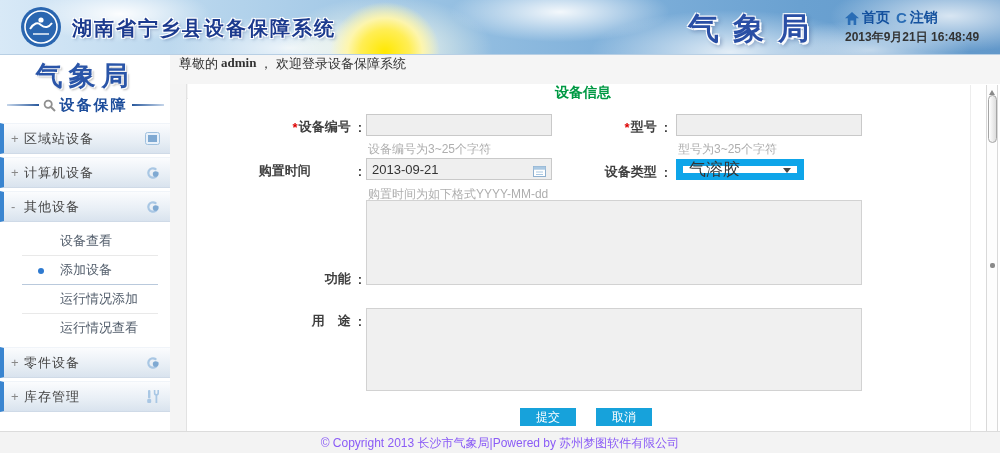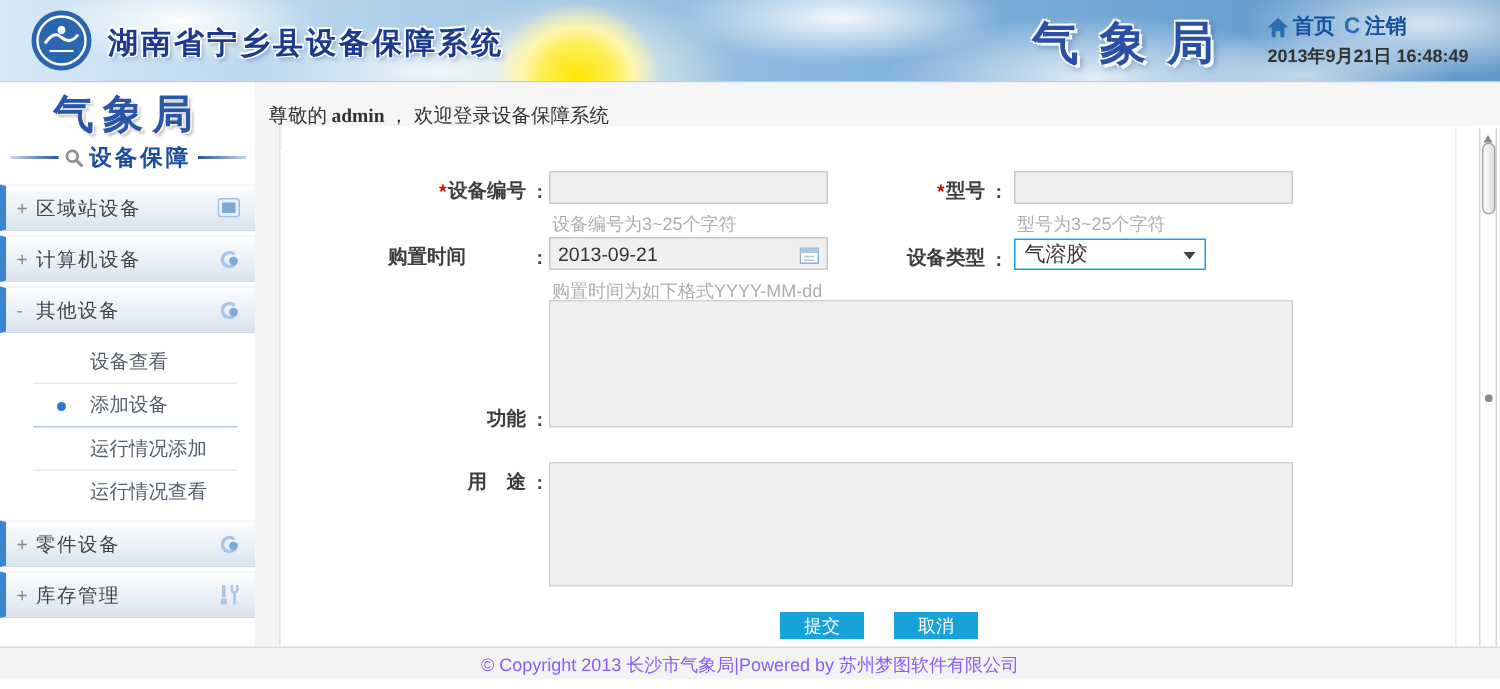--- a/index.html
+++ b/index.html
@@ -45,37 +45,37 @@
   .menu-label { font-size:13px; color:#444; letter-spacing:1px; }
   .menu-icn { margin-left:auto; display:flex; }
   .submenu { padding:2px 0 4px; }
   .sub-item { position:relative; height:29px; line-height:28px; padding-left:60px; font-size:13px; color:#55606e; cursor:pointer; }
   .sub-item .divider { position:absolute; left:22px; right:12px; bottom:0; height:1px; background:#e9e9e9; }
   .sub-item.active .divider { background:#b9c9dc; }
   .bullet { position:absolute; left:38px; top:12px; width:6px; height:6px; border-radius:50%; background:#2e7ad0; }
 
   
   .welcomebar { position:absolute; left:170px; top:55px; width:830px; height:44px; background:#f5f5f5; border-bottom:1px solid #e8e8e8;
-    display:flex; align-items:center; padding-left:9px; font-size:13px; color:#333; }
+    display:flex; align-items:flex-start; padding-left:9px; font-size:13px; color:#333; }
   .welcome-user { font-weight:bold; font-family:"Liberation Serif", serif; margin:0 3px; }
   .left-gutter { position:absolute; left:170px; top:84px; width:17px; height:347px; background:#f4f4f4; border-right:1px solid #e2e2e2; }
   .main { position:absolute; left:188px; top:84px; width:812px; height:347px; background:#fff; }
   .content-edge { position:absolute; left:970px; top:85px; width:1px; height:346px; background:#ededed; }
 
   .form-title { position:absolute; left:188px; top:84px; width:790px; text-align:center; font-size:14px; font-weight:bold; color:#009944; }
 
   .flabel { position:absolute; width:112px; display:flex; justify-content:flex-end; align-items:center; font-size:13px; font-weight:bold; color:#3f3f3f; }
   .flabel .colon { margin-left:7px; font-weight:bold; }
   .req { color:#dd0000; margin-right:1px; font-weight:bold; }
   .fin { position:absolute; height:22px; background:#efefef; border:1px solid #c9c9c9; font-size:13px; color:#333; padding:0 5px; font-family:"Liberation Sans", sans-serif; }
   .hint { position:absolute; font-size:12px; color:#aeaeae; }
   .date-wrap { position:absolute; }
   .date-wrap input { width:186px; height:22px; background:#efefef; border:1px solid #c9c9c9; font-size:13px; color:#333; padding:0 5px; }
   .cal-icn { position:absolute; right:6px; top:5px; cursor:pointer; }
-  .sel-box { position:absolute; width:128px; height:21px; background:#fff; border:1px solid #0ea5e9; display:flex; align-items:center; padding:0 6px; font-size:14px; color:#333; cursor:pointer; }
+  .sel-box { position:absolute; width:128px; height:21px; background:#fff; border:7px solid #0ea5e9; display:flex; align-items:center; padding:0 6px; font-size:17px; color:#333; cursor:pointer; }
   .sel-arrow { margin-left:auto; width:0; height:0; border:4px solid transparent; border-top:5px solid #444; margin-top:5px; }
   .farea { position:absolute; background:#f0f0f0; border:1px solid #d2d2d2; resize:none; font-family:"Liberation Sans", sans-serif; }
   .btn { position:absolute; width:56px; height:18px; background:#17a2db; color:#fff; border:none; font-size:12px; line-height:17px; text-align:center; cursor:pointer; }
 
   
   .scroll-track { position:absolute; left:986px; top:85px; width:12px; height:346px; background:#fdfdfd; border-left:1px solid #d9d9d9; border-right:1px solid #d9d9d9; }
   .scroll-up { position:absolute; left:989px; top:87px; width:0; height:0; border:3px solid transparent; border-bottom:5px solid #8a8a8a; cursor:pointer; }
   .scroll-thumb { position:absolute; left:987.5px; top:95px; width:9px; height:48px; border:1px solid #a5a5a5; border-radius:5px;
     background:linear-gradient(90deg,#ffffff,#dcdcdc); cursor:pointer; }
   .scroll-dot { position:absolute; left:990px; top:263px; width:5px; height:5px; border-radius:2px; background:#8a8a8a; }
@@ -210,20 +210,21 @@
 
   <div class="welcomebar">
     <span>尊敬的</span>
     <span class="welcome-user">admin</span>
     <span>， 欢迎登录设备保障系统</span>
   </div>
 
   <div class="left-gutter"></div>
   <div class="main"></div>
 
+  <div class="form-title">设备信息</div>
 
   <div class="flabel" style="left:250px; top:118px;">
     <span class="req">*</span>
     <span>设备编号</span>
     <span class="colon">:</span>
   </div>
   <input class="fin" style="left: 366px; top: 114px; width: 186px;" value="">
   <div class="hint" style="left:368px; top:141px;">设备编号为3~25个字符</div>
 
   <div class="flabel" style="left:556px; top:118px;">

